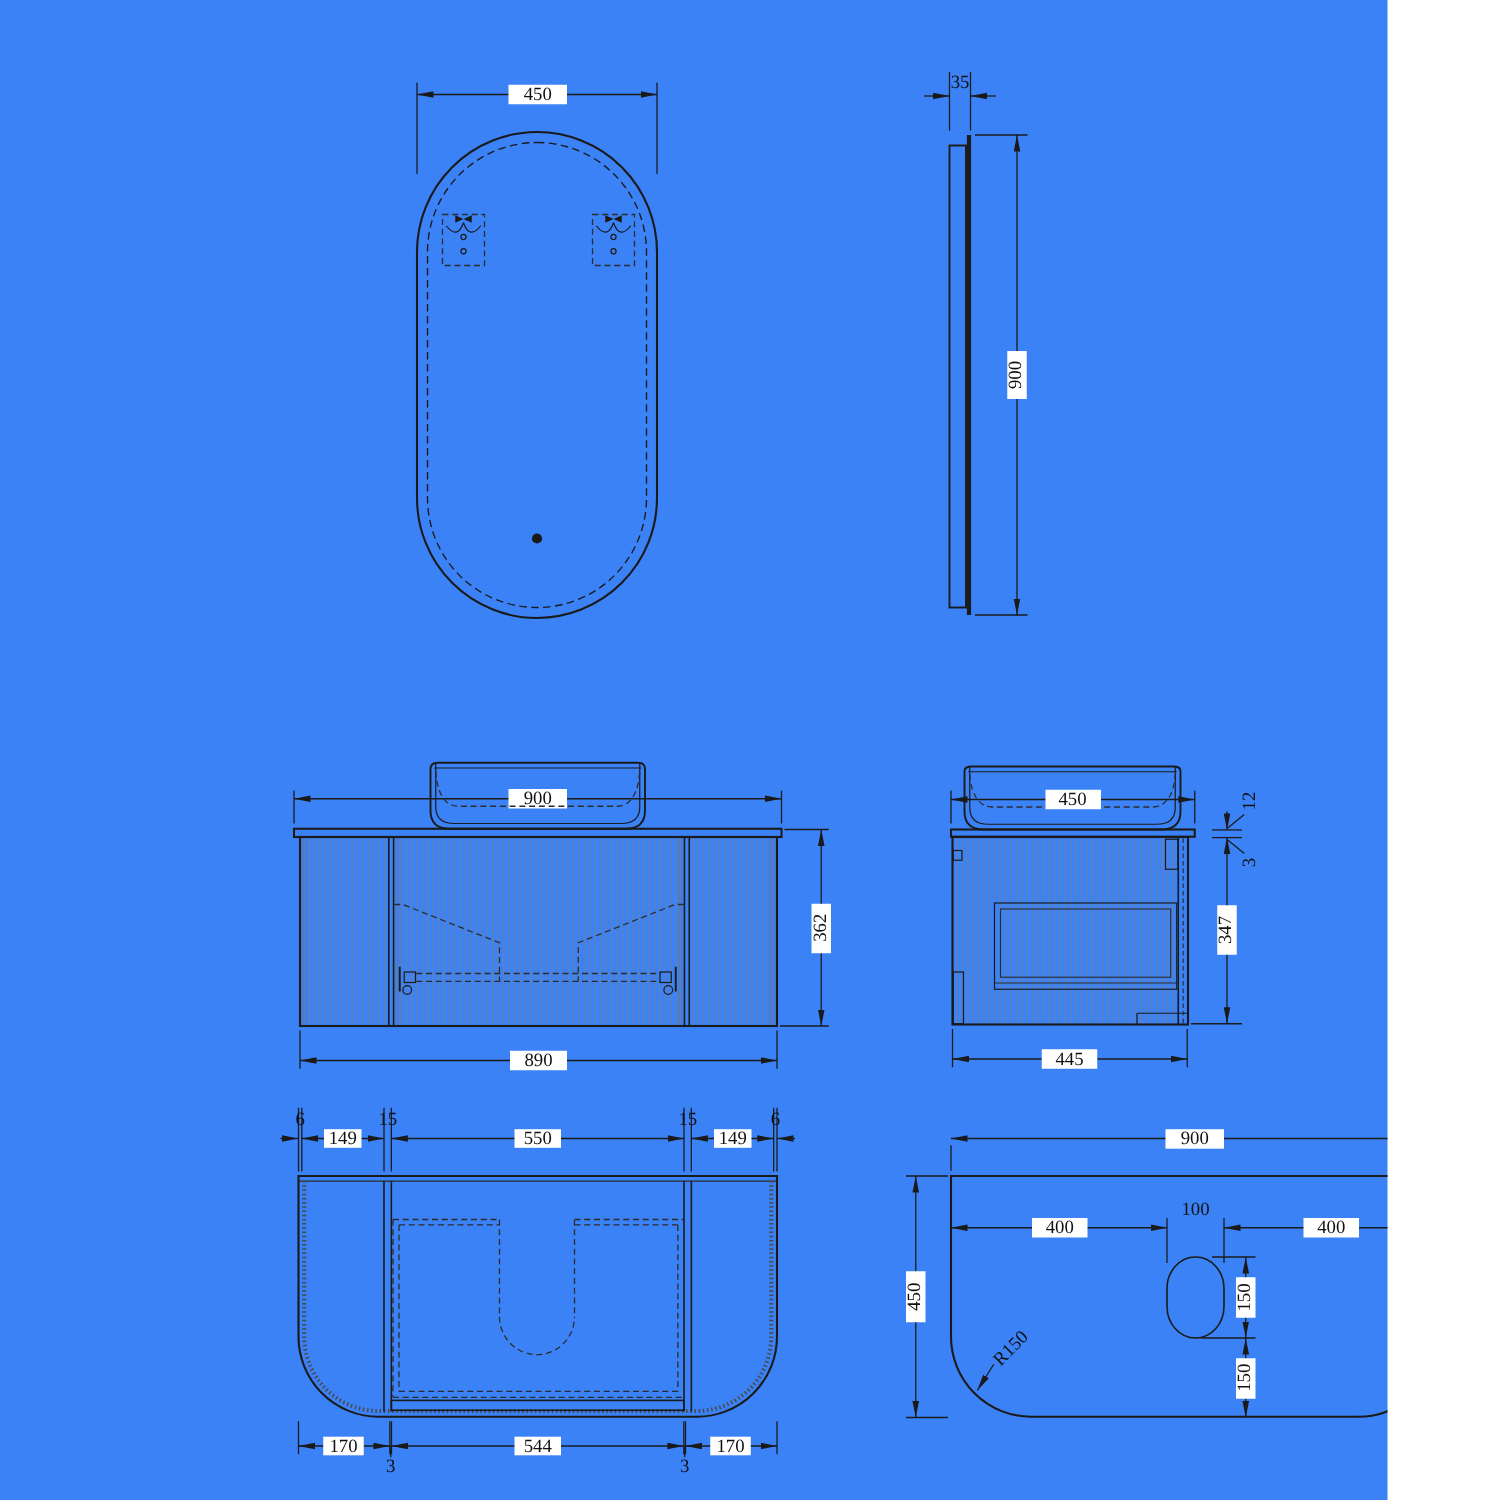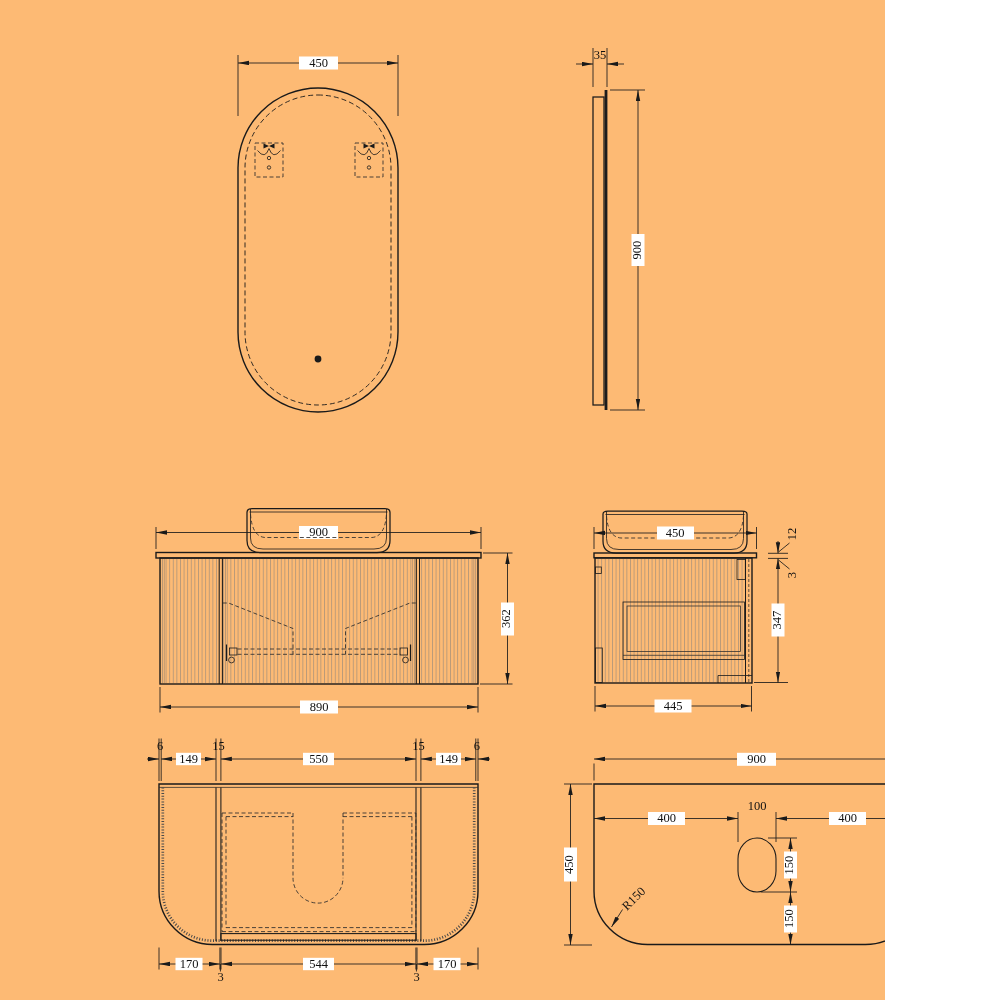--- a/index.html
+++ b/index.html
@@ -1,16 +1,16 @@
 <!DOCTYPE html>
 <html><head>
 <meta charset="utf-8">
 <style>
   html,body{margin:0;padding:0;background:#fff;}
-  .stage{position:relative;width:885px;height:1000px;background:#fdba74;overflow:hidden;}
+  .stage{position:relative;width:885px;height:1000px;background:#3b82f6;overflow:hidden;padding-left:40px;}
   svg{display:block;}
   
   .o  {stroke:#1a1a1a;fill:none;stroke-width:1.4;}
   .o13{stroke:#1a1a1a;fill:none;stroke-width:1.25;}
   .o11{stroke:#1a1a1a;fill:none;stroke-width:1.05;}
   .t  {stroke:#1a1a1a;fill:none;stroke-width:.8;}
   .t7 {stroke:#2b2b2b;fill:none;stroke-width:.75;}
   .dim{stroke:#1a1a1a;fill:none;stroke-width:.85;}
   .dsh{stroke:#2c2c2c;fill:none;stroke-width:.85;stroke-dasharray:4 2.5;}
   .dsh5{stroke:#1a1a1a;fill:none;stroke-width:.9;stroke-dasharray:5 3;}

